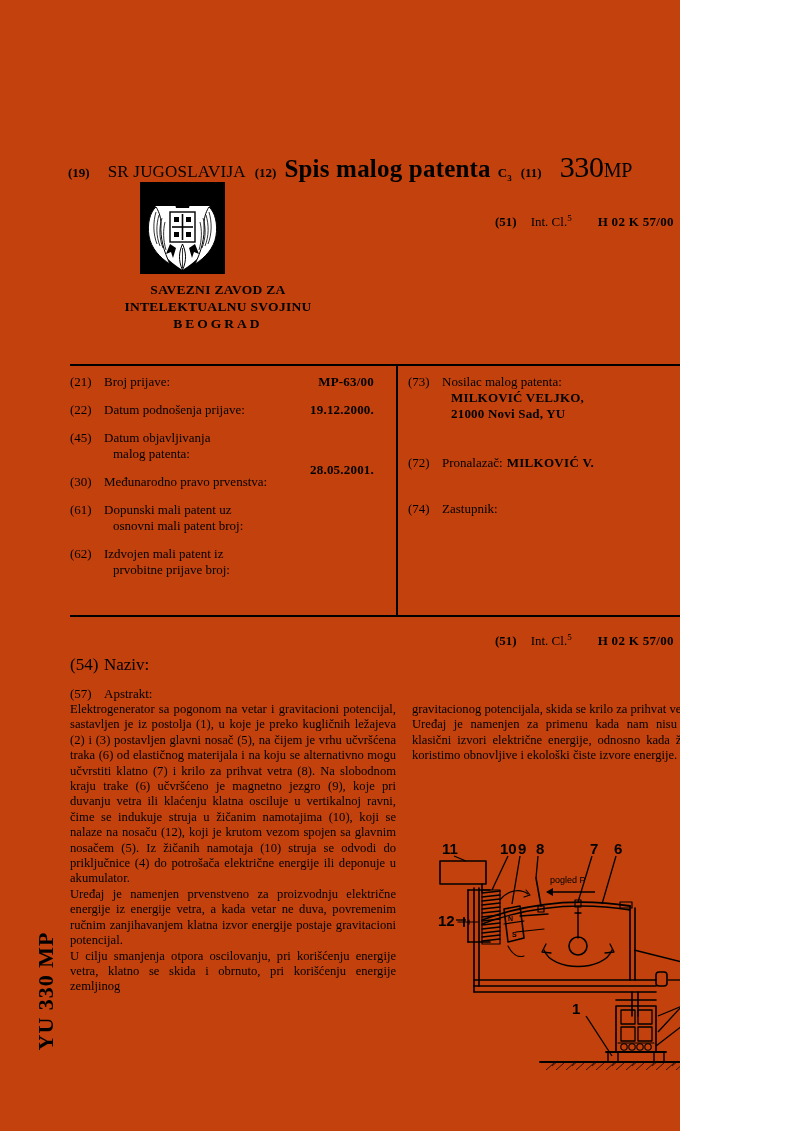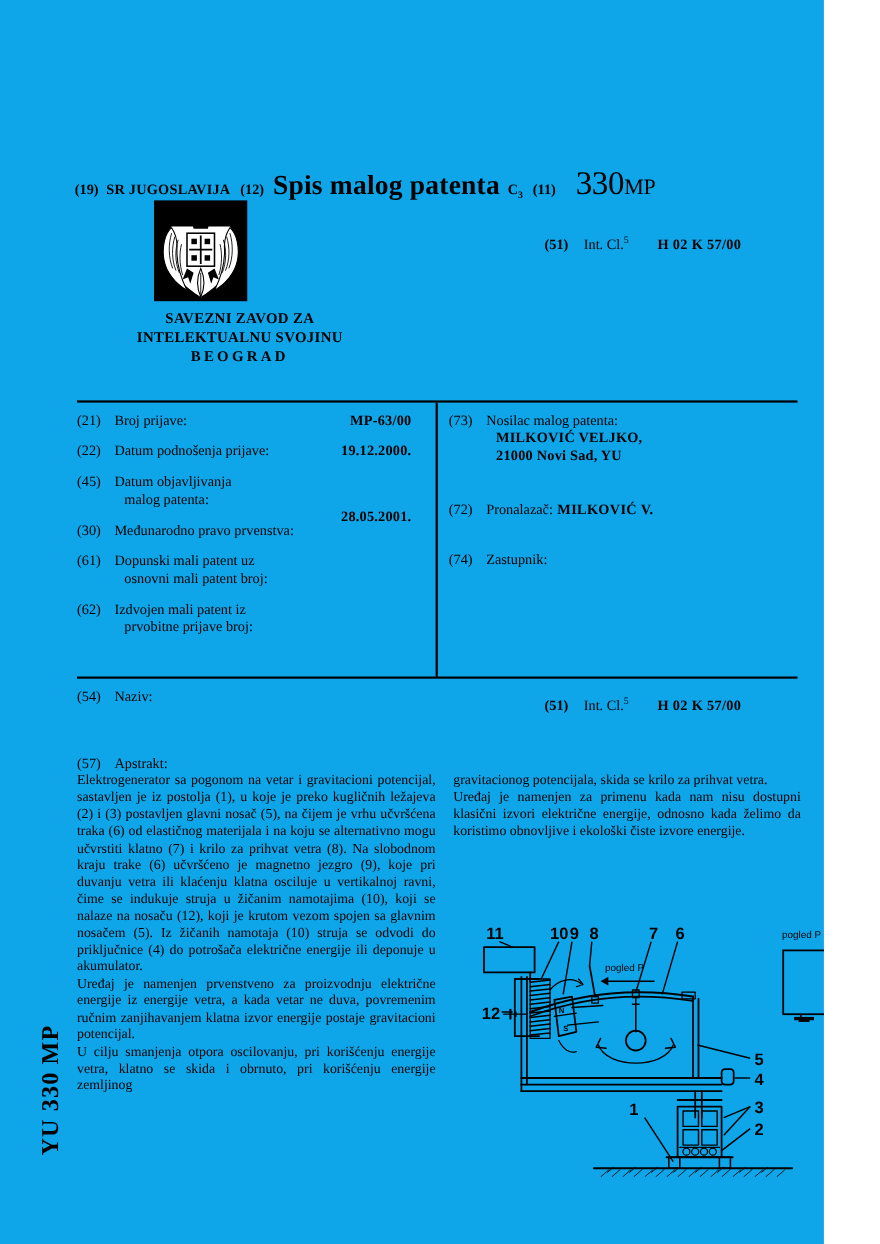--- a/index.html
+++ b/index.html
@@ -6,46 +6,46 @@
     margin: 0;
     padding: 0;
     background: #ffffff;
   }
   body {
     font-family: "Liberation Serif", serif;
     color: #000000;
   }
   #page {
     position: relative;
-    width: 749px;
+    width: 680px;
     height: 1131px;
-    background: #0ea5e9;
+    background: #c2410c;
     overflow: hidden;
   }
 
   
   .hdr {
     position: absolute;
     left: 68px;
     top: 150px;
     width: 664px;
     display: flex;
     align-items: baseline;
     white-space: nowrap;
   }
   .code {
     font-family: "Liberation Serif", serif;
     font-weight: bold;
     font-size: 13px;
   }
   .country {
-    font-weight: bold;
-    font-size: 13px;
+    font-weight: normal;
+    font-size: 17px;
     letter-spacing: .2px;
-    margin-left: 7px;
+    margin-left: 18px;
   }
   .code2 { margin-left: 9px; }
   .doctype {
     font-weight: bold;
     font-size: 25px;
     margin-left: 8px;
     letter-spacing: .2px;
   }
   .cseries {
     font-size: 13px;
@@ -171,23 +171,23 @@
   .inline-bold {
     font-weight: bold;
     letter-spacing: .3px;
     margin-left: 4px;
   }
 
   
   .title-block {
     position: absolute;
     left: 70px;
-    top: 624px;
+    top: 656px;
     width: 330px;
-    font-size: 13px;
+    font-size: 17px;
     line-height: 17px;
   }
   .title-block .bib-code { width: 34px; }
   .title-block .naziv-lbl { display: inline-block; }
   .title-text {
     display: inline-block;
     vertical-align: top;
     font-weight: bold;
     letter-spacing: .3px;
     margin-left: 4px;

